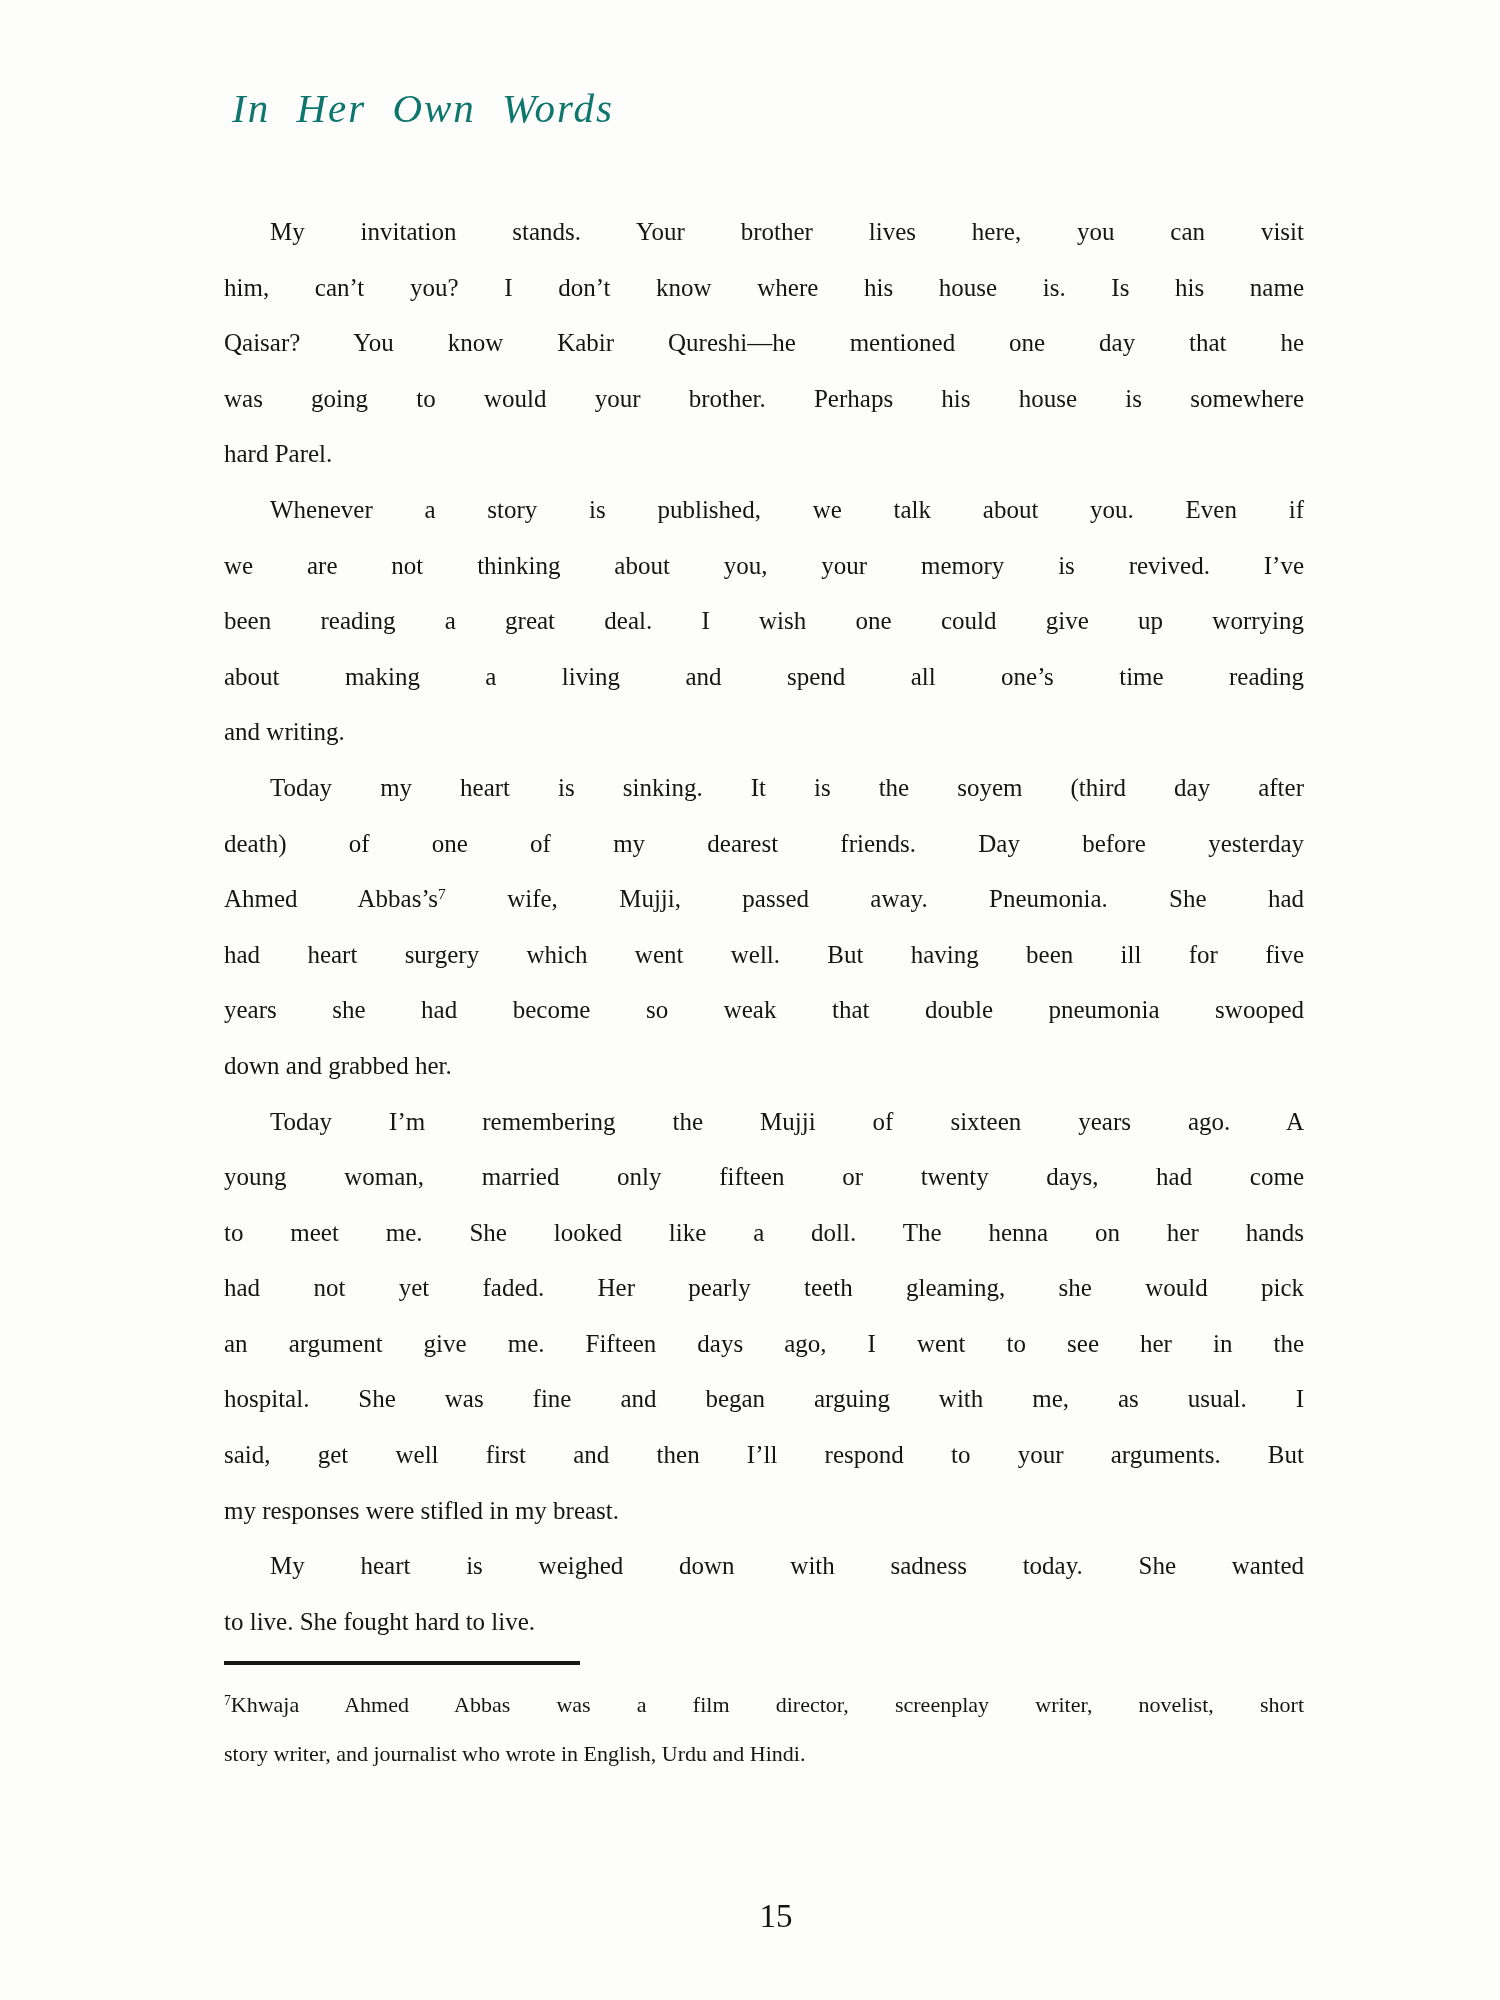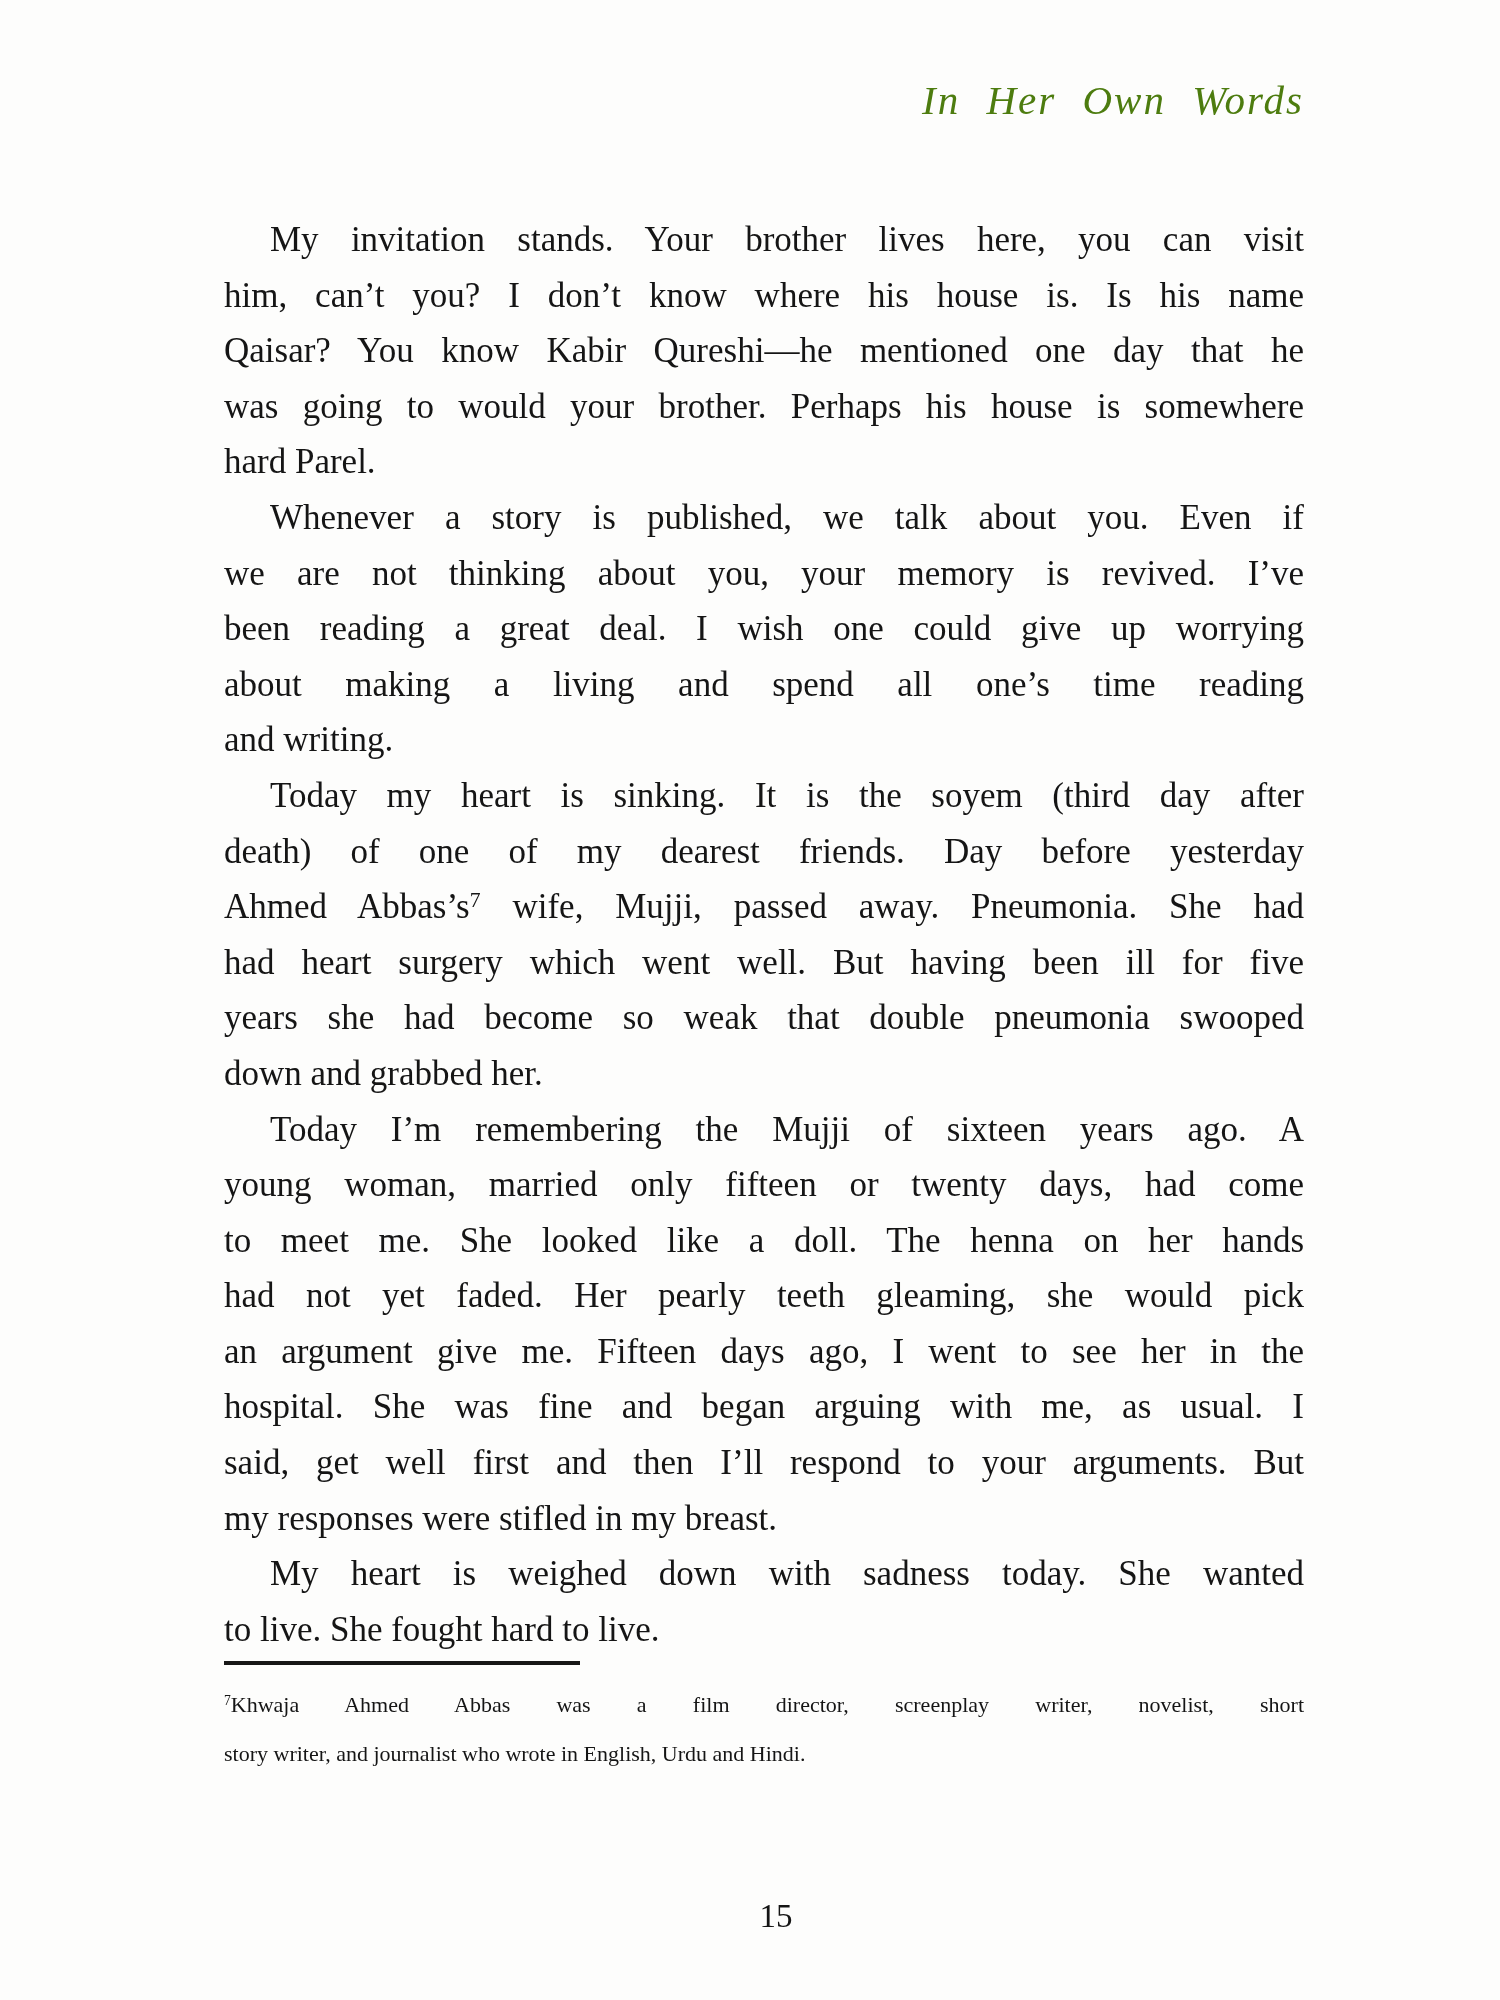--- a/index.html
+++ b/index.html
@@ -14,35 +14,35 @@
     background: #fdfdfc;
     font-family: "Liberation Serif", serif;
     color: #151515;
     overflow: hidden;
   }
   .title {
     position: absolute;
     top: 76px;
     left: 224px;
     width: 1080px;
-    margin: 0;
-    text-align: right;
+    margin: 8px;
+    text-align: left;
     font-style: italic;
     font-weight: normal;
     font-size: 41px;
     letter-spacing: 2px;
     word-spacing: 14px;
-    color: #4d7c0f;
+    color: #0f766e;
   }
   .text-block {
     position: absolute;
-    top: 212px;
+    top: 204px;
     left: 224px;
     width: 1080px;
-    font-size: 35px;
+    font-size: 25px;
     line-height: 55.6px;
   }
   .para { margin: 0; }
   .line {
     text-align: justify;
     text-align-last: justify;
     text-justify: inter-word;
   }
   .line.last { text-align-last: left; }
   .line.first { text-indent: 46px; }

